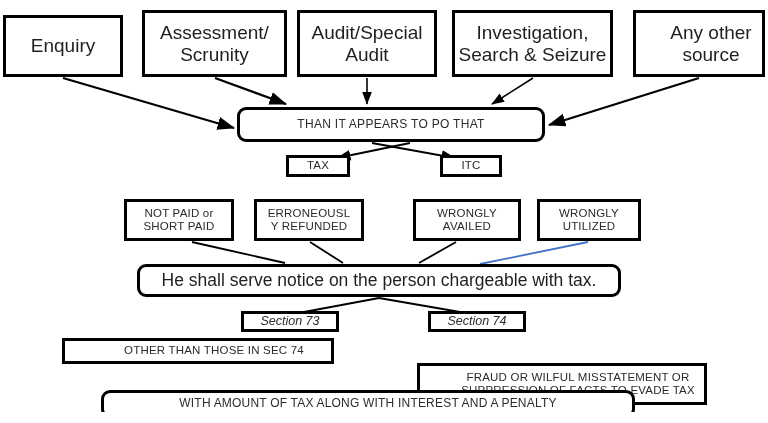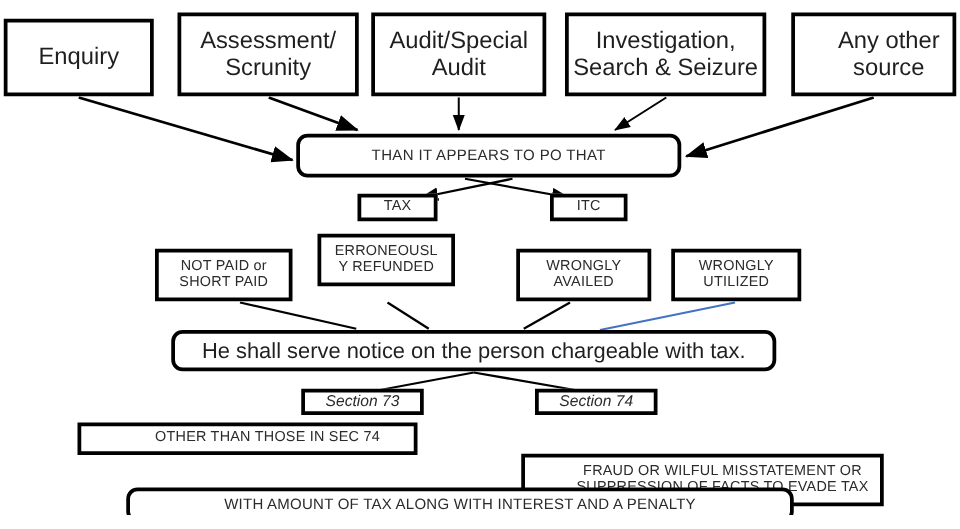--- a/index.html
+++ b/index.html
@@ -149,21 +149,21 @@
 
   <div class="node rounded center-node" style="left:237px; top:107px; width:308px; height:35px;">THAN IT APPEARS TO PO THAT</div>
 
   <div class="node small-node" style="left:286px; top:155px; width:64px; height:22px;">TAX</div>
 
   <div class="node small-node" style="left:440px; top:155px; width:62px; height:22px;">ITC</div>
 
   <div class="node cat-node" style="left:124px; top:199px; width:110px; height:42px;">NOT PAID or
 SHORT PAID</div>
 
-  <div class="node cat-node" style="left:254px; top:187px; width:110px; height:42px;">ERRONEOUSL
+  <div class="node cat-node" style="left:254px; top:199px; width:110px; height:42px;">ERRONEOUSL
 Y REFUNDED</div>
 
   <div class="node cat-node" style="left:413px; top:199px; width:108px; height:42px;">WRONGLY
 AVAILED</div>
 
   <div class="node cat-node" style="left:537px; top:199px; width:104px; height:42px;">WRONGLY
 UTILIZED</div>
 
   <div class="node rounded main-statement" style="left:137px; top:264px; width:484px; height:33px;">He shall serve notice on the person chargeable with tax.</div>
 

